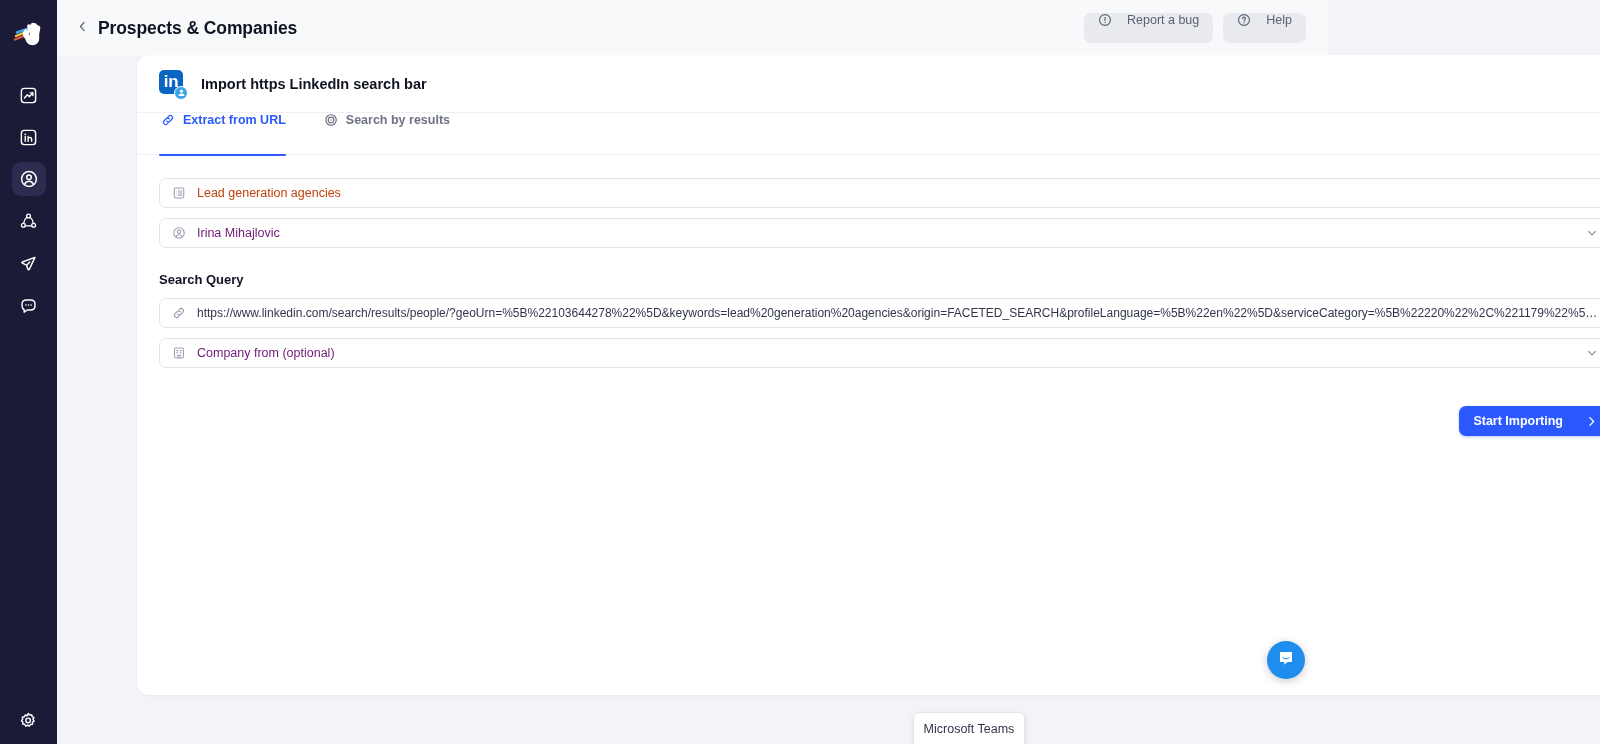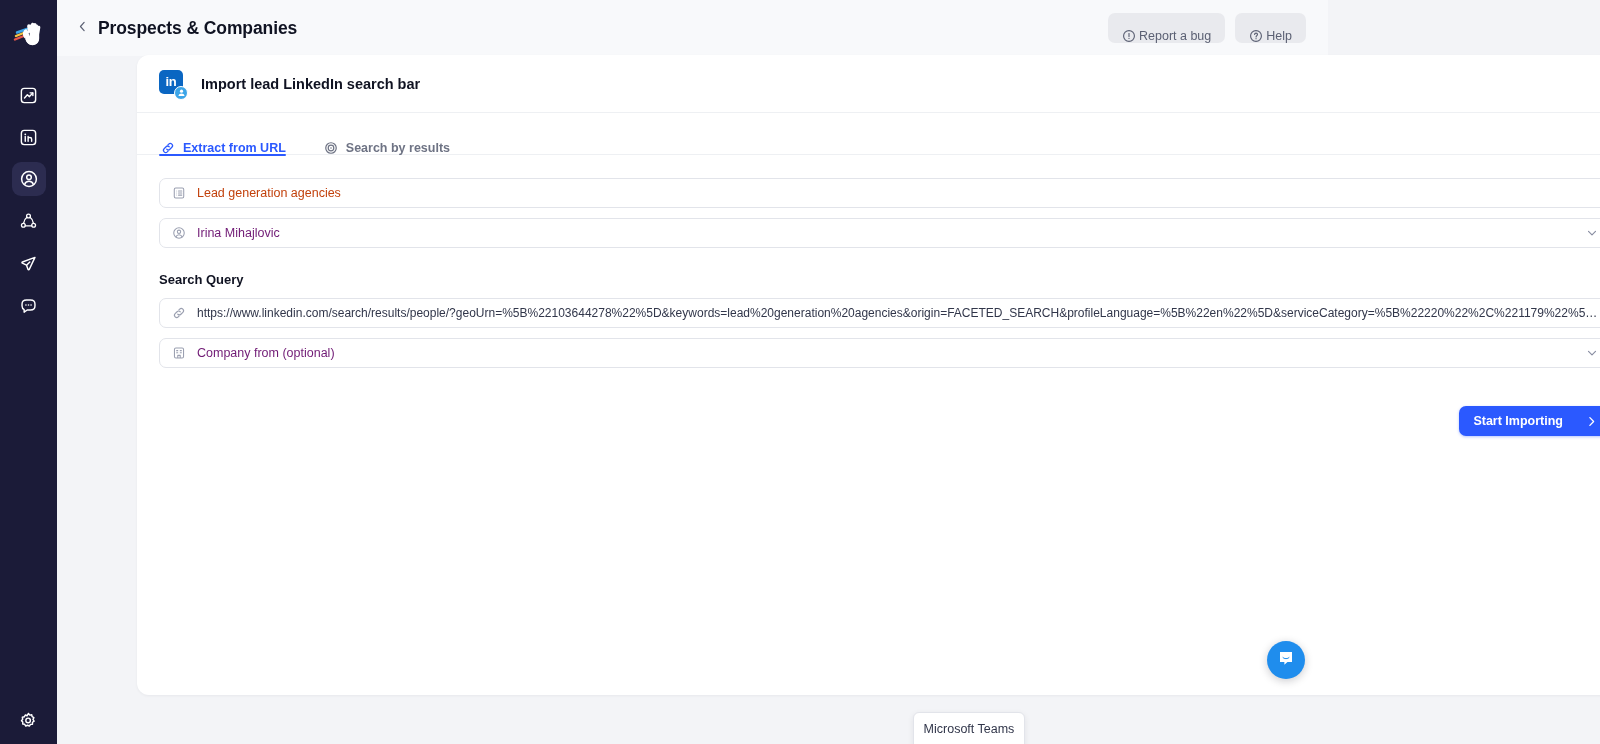--- a/index.html
+++ b/index.html
@@ -45,21 +45,21 @@
   }
   .back-chevron {
     width: 22px; height: 22px; display: flex; align-items: center; justify-content: center;
     color: #5b6073; margin-right: 5px;
   }
   .page-title {
     font-size: 17.5px; font-weight: bold; color: #101322; letter-spacing: -0.1px;
   }
   .topbar-spacer { flex: 1; }
   .pill {
-    display: flex; align-items: flex-end; gap: 3px;
+    display: flex; align-items: flex-start; gap: 15px;
     height: 30px; padding: 0 14px; border-radius: 7px;
     background: #e9eaee; color: #5b6073;
     font-size: 12.5px; white-space: nowrap; margin-left: 10px;
   }
   .pill svg { display: block; flex: 0 0 auto; }
 
   
   .card {
     position: absolute; left: 80px; top: 55px;
     width: 1497px; height: 640px;
@@ -67,35 +67,35 @@
     box-shadow: 0 1px 3px rgba(16,19,34,0.05);
     overflow: hidden;
   }
   .card-header {
     height: 58px; display: flex; align-items: center; gap: 14px;
     padding: 0 22px; border-bottom: 1px solid #eef0f3;
   }
   .li-icon { position: relative; width: 28px; height: 28px; flex: 0 0 auto; }
   .li-square {
     width: 24px; height: 24px; border-radius: 5px; background: #0a66c2;
-    color: #ffffff; font-size: 13px; font-weight: bold;
+    color: #ffffff; font-size: 17px; font-weight: bold;
     display: flex; align-items: center; justify-content: center;
     font-family: "Liberation Sans", sans-serif; letter-spacing: -0.4px;
   }
   .li-badge {
     position: absolute; right: -1px; bottom: -2px;
     width: 14px; height: 14px; border-radius: 50%;
     background: #3ca5e8; border: 1.5px solid #ffffff;
     display: flex; align-items: center; justify-content: center;
   }
   .card-title { font-size: 14.5px; font-weight: bold; color: #101322; }
 
   .tabs { display: flex; padding: 0 22px; border-bottom: 1px solid #eef0f3; height: 42px; }
   .tab {
-    display: flex; align-items: flex-end; gap: 8px;
+    display: flex; align-items: flex-start; gap: 8px;
     font-size: 12.5px; font-weight: bold; color: #6e7384;
     padding: 0 14px 0 2px; margin-right: 22px;
     position: relative; height: 42px;
   }
   .tab.active { color: #2b59ff; }
   .tab.active::after {
     content: ""; position: absolute; left: 0; right: 14px; bottom: -1px;
     height: 2px; background: #2b59ff; border-radius: 2px;
   }
   .tab svg { display: block; }
@@ -288,21 +288,21 @@
       <div class="card-header">
         <div class="li-icon">
           <div class="li-square">in</div>
           <div class="li-badge">
             <svg width="9" height="9" viewBox="0 0 12 12" fill="#ffffff">
               <circle cx="6" cy="4.2" r="2.1"></circle>
               <path d="M1.9 10.6 C2.3 8.4 4 7.3 6 7.3 C8 7.3 9.7 8.4 10.1 10.6 Z"></path>
             </svg>
           </div>
         </div>
-        <div class="card-title">Import lead LinkedIn search bar</div>
+        <div class="card-title">Import https LinkedIn search bar</div>
       </div>
 
       <div class="tabs">
         <div class="tab active">
           <span>
             <svg width="14" height="14" viewBox="0 0 16 16" fill="none" stroke="#2b59ff" stroke-width="1.4">
               <path d="M6.6 9.4 C7.6 10.4 9.2 10.4 10.2 9.4 L12.4 7.2 C13.4 6.2 13.4 4.6 12.4 3.6 C11.4 2.6 9.8 2.6 8.8 3.6 L7.9 4.5" stroke-linecap="round"></path>
               <path d="M9.4 6.6 C8.4 5.6 6.8 5.6 5.8 6.6 L3.6 8.8 C2.6 9.8 2.6 11.4 3.6 12.4 C4.6 13.4 6.2 13.4 7.2 12.4 L8.1 11.5" stroke-linecap="round"></path>
             </svg>
           </span>

